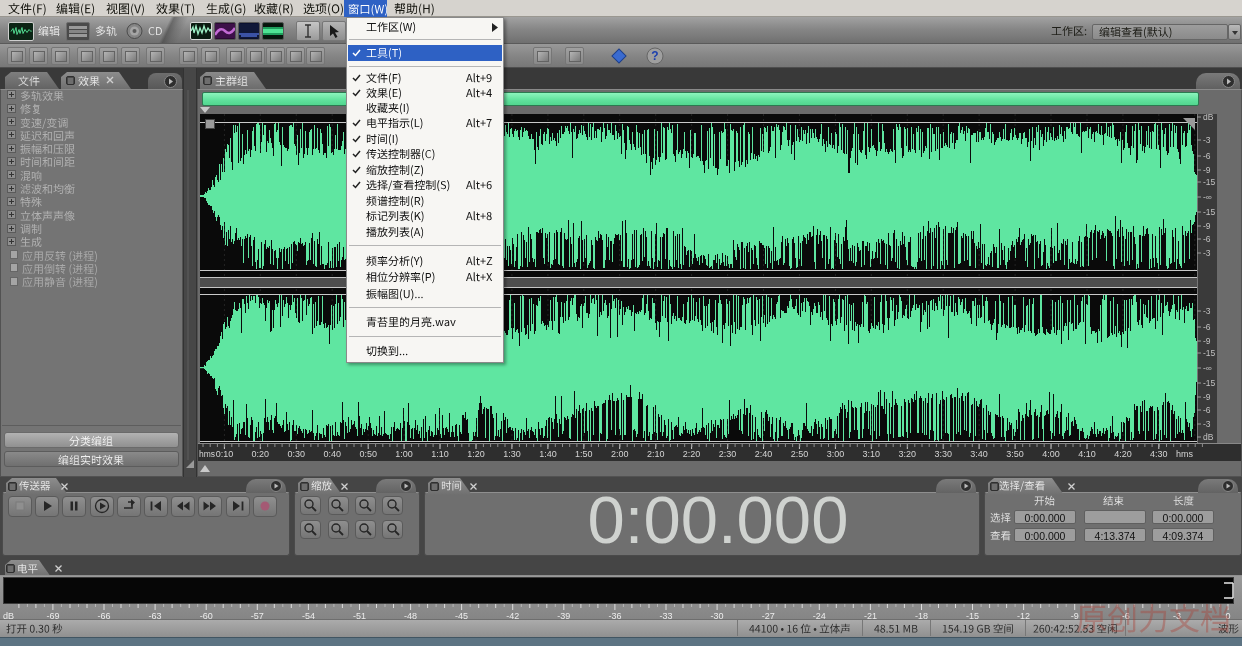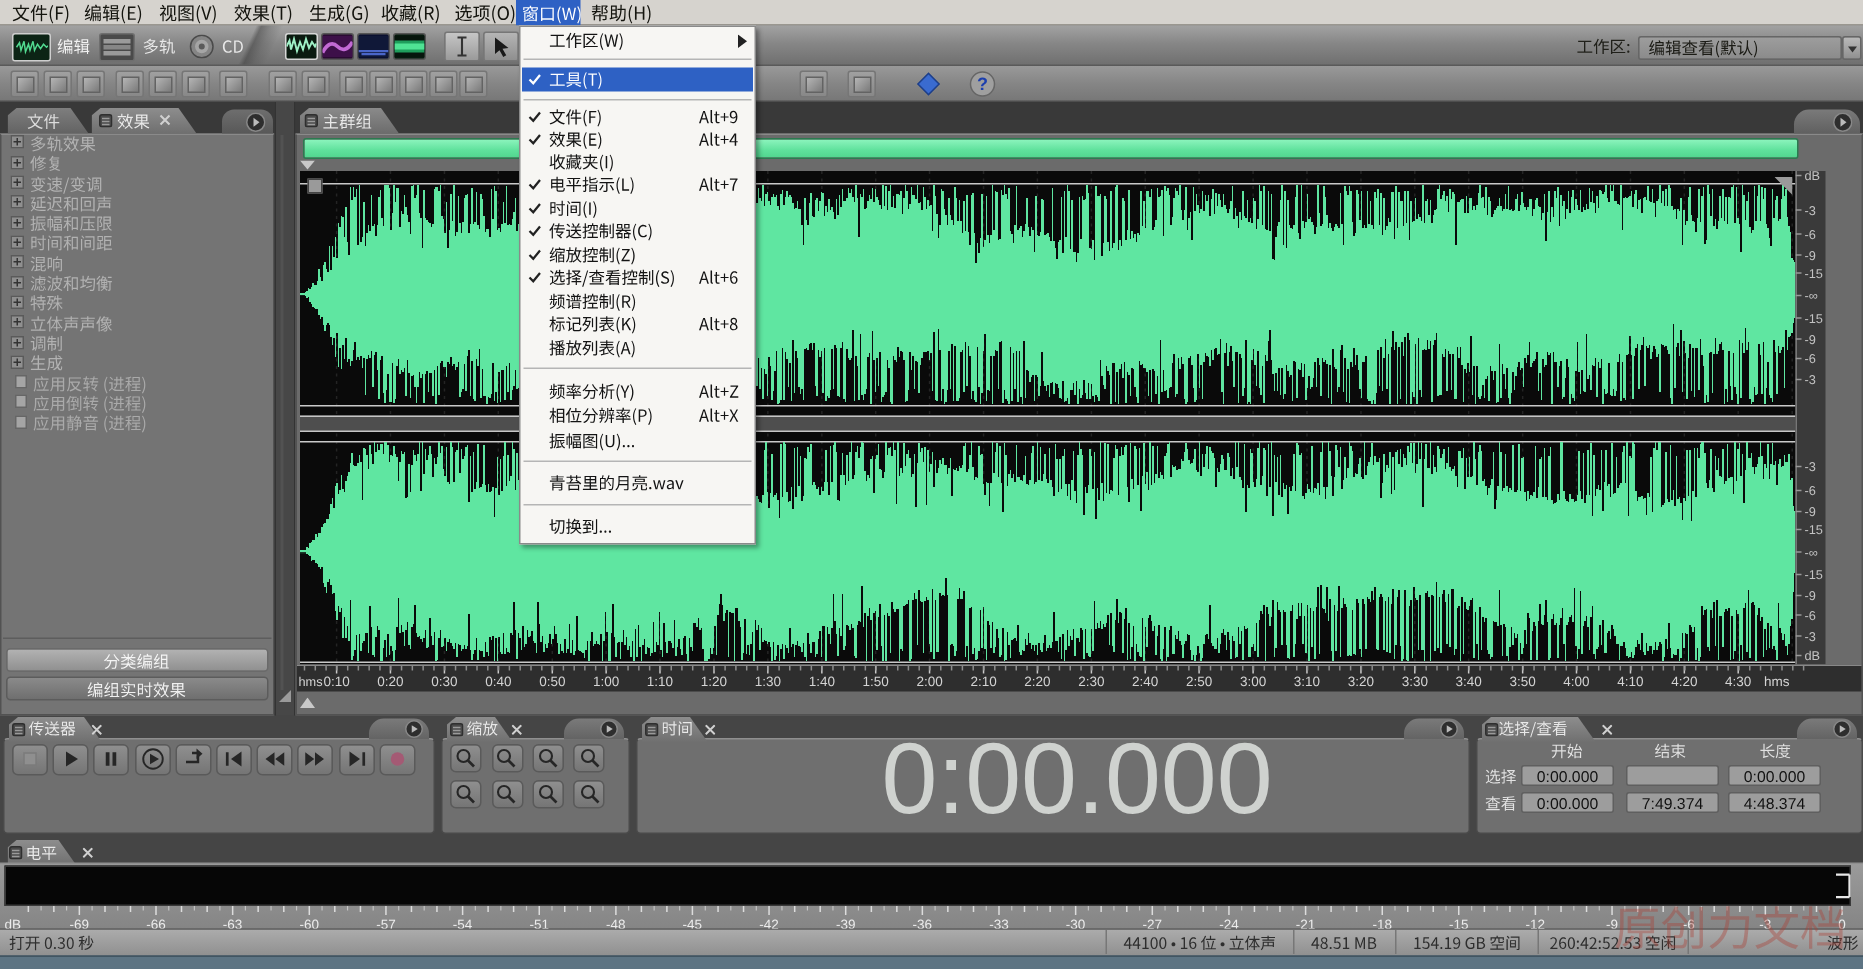--- a/index.html
+++ b/index.html
@@ -796,23 +796,23 @@
     <path transform="translate(0,11.6)" d="M3.1 -2.3H7.4V-1.4H3.1ZM3.1 -3.7H7.4V-2.8H3.1ZM2.3 -4.3V-0.8H8.2V-4.3ZM0.8 -0.2V0.5H9.8V-0.2ZM4.8 -8.8V-7.5H0.6V-6.8H4C3.1 -5.8 1.7 -4.9 0.4 -4.5C0.5 -4.3 0.8 -4 0.9 -3.8C2.3 -4.4 3.9 -5.5 4.8 -6.7V-4.6H5.6V-6.8C6.6 -5.5 8.1 -4.4 9.6 -3.9C9.7 -4.1 9.9 -4.4 10.1 -4.6C8.8 -5 7.4 -5.8 6.5 -6.8H9.9V-7.5H5.6V-8.8Z M14 -2.2H18.6V-1.5H14ZM14 -2.8V-3.5H18.6V-2.8ZM14 -1H18.6V-0.2H14ZM19.2 -8.7C17.5 -8.4 14.3 -8.2 11.7 -8.2C11.8 -8.1 11.9 -7.8 11.9 -7.6C12.8 -7.6 13.8 -7.6 14.8 -7.7C14.7 -7.4 14.6 -7.2 14.6 -7H11.9V-6.3H14.3C14.2 -6.1 14.1 -5.8 14 -5.5H11.1V-4.9H13.6C12.9 -3.8 12 -2.8 10.8 -2.1C11 -2 11.2 -1.7 11.4 -1.5C12.1 -1.9 12.7 -2.5 13.2 -3.1V0.9H14V0.4H18.6V0.9H19.4V-4.1H14.1C14.2 -4.4 14.4 -4.6 14.5 -4.9H20.4V-5.5H14.8C15 -5.8 15.1 -6.1 15.2 -6.3H19.8V-7H15.4L15.7 -7.7C17.2 -7.8 18.6 -8 19.7 -8.2Z" fill="#e2e2e2"></path>
   </svg>
 <div class="abs" style="left:1014px;top:510px;width:62px;height:14px;background:#9d9d9d;border:1px solid #5f5f5f;border-radius:2px"></div>
 <div class="abs" style="left:1014px;top:512px;width:62px;text-align:center;font-size:10.5px;color:#111;font-family:'Liberation Sans',sans-serif">0:00.000</div>
 <div class="abs" style="left:1084px;top:510px;width:62px;height:14px;background:#9d9d9d;border:1px solid #5f5f5f;border-radius:2px"></div>
 <div class="abs" style="left:1152px;top:510px;width:62px;height:14px;background:#9d9d9d;border:1px solid #5f5f5f;border-radius:2px"></div>
 <div class="abs" style="left:1152px;top:512px;width:62px;text-align:center;font-size:10.5px;color:#111;font-family:'Liberation Sans',sans-serif">0:00.000</div>
 <div class="abs" style="left:1014px;top:528px;width:62px;height:14px;background:#9d9d9d;border:1px solid #5f5f5f;border-radius:2px"></div>
 <div class="abs" style="left:1014px;top:530px;width:62px;text-align:center;font-size:10.5px;color:#111;font-family:'Liberation Sans',sans-serif">0:00.000</div>
 <div class="abs" style="left:1084px;top:528px;width:62px;height:14px;background:#9d9d9d;border:1px solid #5f5f5f;border-radius:2px"></div>
-<div class="abs" style="left:1084px;top:530px;width:62px;text-align:center;font-size:10.5px;color:#111;font-family:'Liberation Sans',sans-serif">7:49.374</div>
+<div class="abs" style="left:1084px;top:530px;width:62px;text-align:center;font-size:10.5px;color:#111;font-family:'Liberation Sans',sans-serif">4:13.374</div>
 <div class="abs" style="left:1152px;top:528px;width:62px;height:14px;background:#9d9d9d;border:1px solid #5f5f5f;border-radius:2px"></div>
-<div class="abs" style="left:1152px;top:530px;width:62px;text-align:center;font-size:10.5px;color:#111;font-family:'Liberation Sans',sans-serif">4:48.374</div>
+<div class="abs" style="left:1152px;top:530px;width:62px;text-align:center;font-size:10.5px;color:#111;font-family:'Liberation Sans',sans-serif">4:09.374</div>
 <div class="tab" style="left:5px;top:560px;width:46px;background:linear-gradient(#8d8d8d,#6f6f6f)"></div>
 <svg class="abs" style="left:6px;top:564px" width="9" height="9">
     <rect x="0.5" y="0.5" width="8" height="8" rx="1.5" fill="#4a4a4a" stroke="#2f2f2f"></rect>
     <path d="M2 3 h5 M2 5 h5 M2 7 h5" stroke="#9a9a9a" stroke-width="0.9"></path>
   </svg>
 <svg style="position:absolute;left:17.0px;top:560.5px;overflow:visible" width="23" height="15">
     <path transform="translate(0,11.6)" d="M4.7 -4.3V-2.8H2.1V-4.3ZM5.6 -4.3H8.3V-2.8H5.6ZM4.7 -5H2.1V-6.5H4.7ZM5.6 -5V-6.5H8.3V-5ZM1.3 -7.3V-1.4H2.1V-2H4.7V-0.9C4.7 0.3 5.1 0.7 6.3 0.7C6.5 0.7 8.3 0.7 8.6 0.7C9.7 0.7 10 0.1 10.1 -1.5C9.9 -1.6 9.5 -1.7 9.3 -1.8C9.2 -0.5 9.1 -0.1 8.5 -0.1C8.2 -0.1 6.6 -0.1 6.3 -0.1C5.7 -0.1 5.6 -0.3 5.6 -0.9V-2H9.1V-7.3H5.6V-8.8H4.7V-7.3Z M12.3 -6.6C12.7 -5.8 13.1 -4.8 13.3 -4.2L14 -4.5C13.9 -5.1 13.5 -6.1 13 -6.8ZM18.4 -6.9C18.2 -6.1 17.7 -5 17.3 -4.4L18 -4.2C18.4 -4.8 18.9 -5.8 19.3 -6.6ZM11 -3.7V-2.9H15.3V0.8H16.1V-2.9H20.5V-3.7H16.1V-7.3H19.9V-8.1H11.6V-7.3H15.3V-3.7Z" fill="#e9e9e9"></path>
   </svg>
 <svg class="abs" style="left:55px;top:565px" width="7" height="7">
     <path d="M0.5 0.5 L6.5 6.5 M6.5 0.5 L0.5 6.5" stroke="#d0d0d0" stroke-width="1.3"></path>

